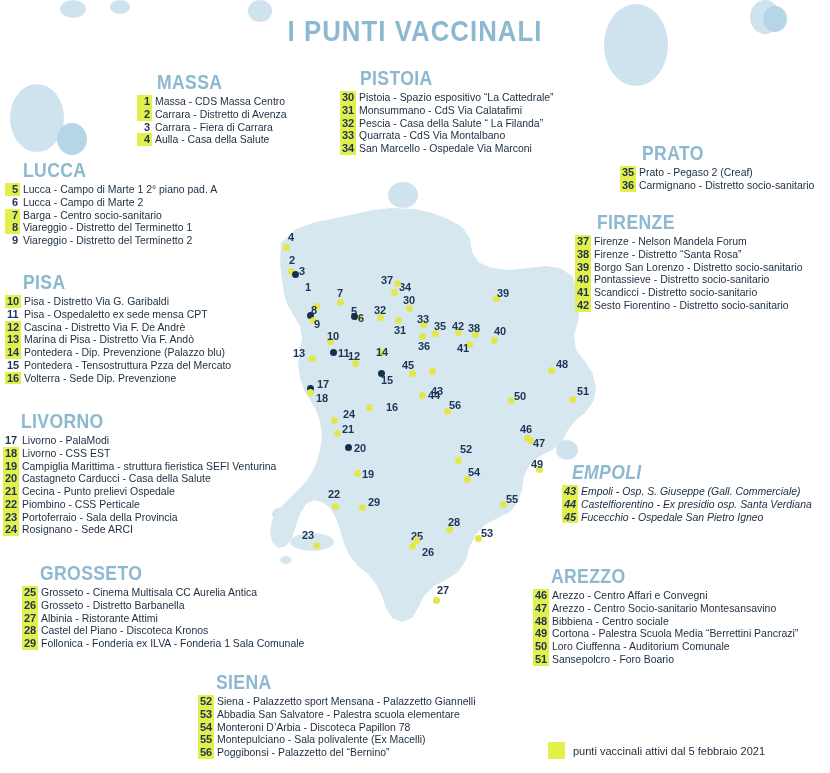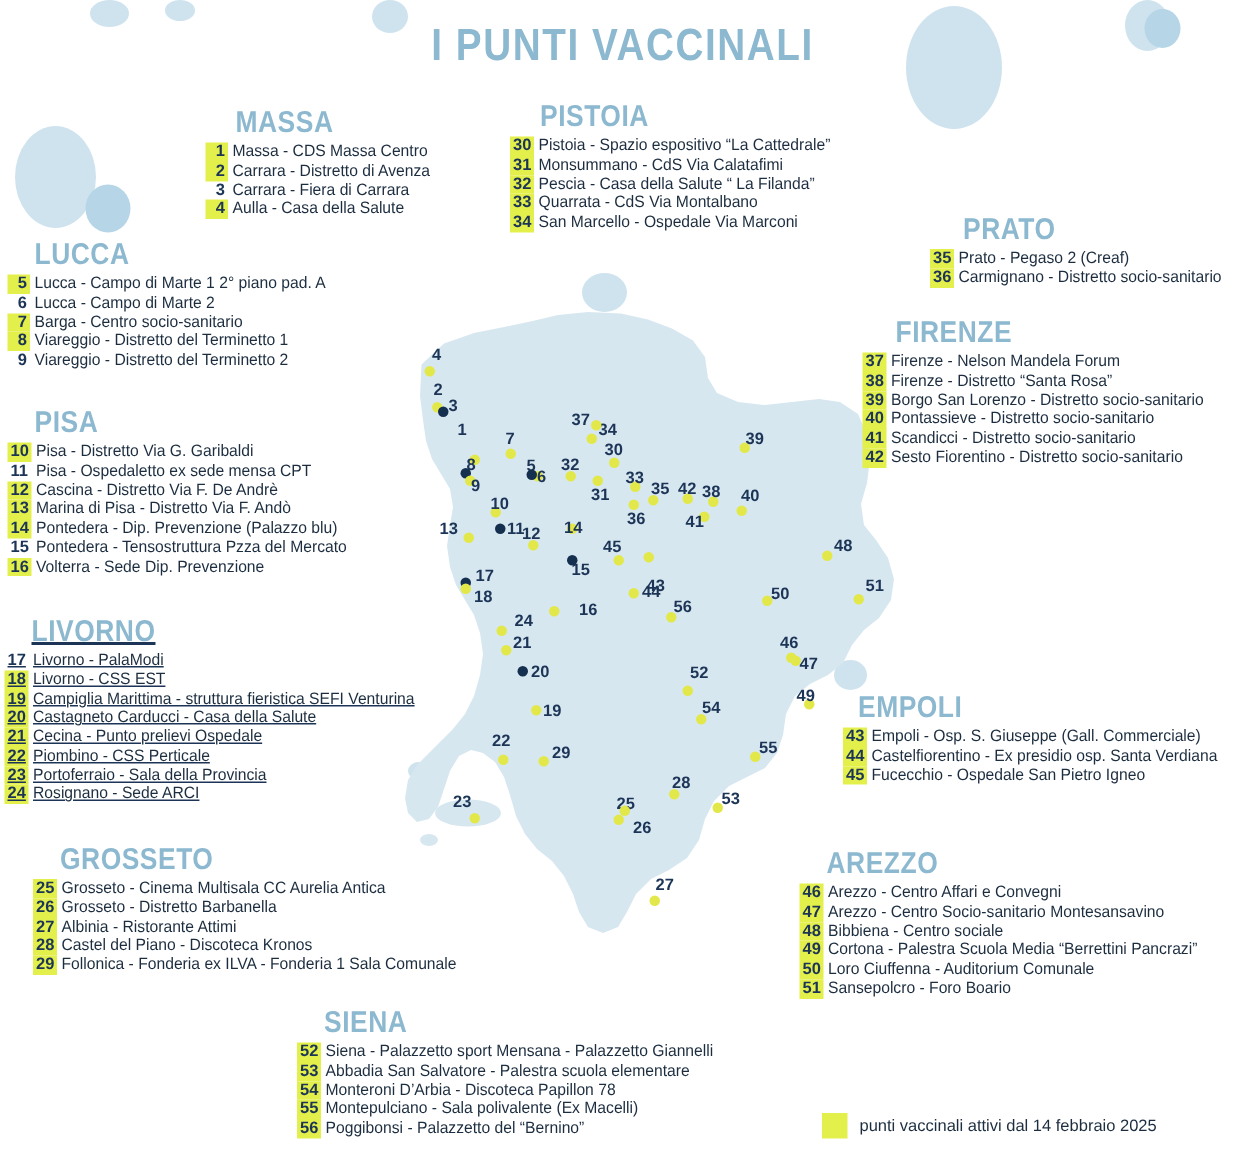--- a/index.html
+++ b/index.html
@@ -251,21 +251,21 @@
         <li>
           <span class="num hl">41</span>
           <span class="label">Scandicci - Distretto socio-sanitario</span>
         </li>
         <li>
           <span class="num hl">42</span>
           <span class="label">Sesto Fiorentino - Distretto socio-sanitario</span>
         </li>
       </ul>
     </div>
-    <div class="group" style="left: 3px; top: 411px; text-decoration: underline;">
+    <div class="group" style="left: 3px; top: 411px;">
       <div class="group-title" style="margin-left: 18px;">LIVORNO</div>
       <ul class="items">
         <li>
           <span class="num">17</span>
           <span class="label">Livorno - PalaModi</span>
         </li>
         <li>
           <span class="num hl">18</span>
           <span class="label">Livorno - CSS EST</span>
         </li>
@@ -288,21 +288,21 @@
         <li>
           <span class="num hl">23</span>
           <span class="label">Portoferraio - Sala della Provincia</span>
         </li>
         <li>
           <span class="num hl">24</span>
           <span class="label">Rosignano - Sede ARCI</span>
         </li>
       </ul>
     </div>
-    <div class="group" style="left: 562px; top: 462px;">
+    <div class="group" style="left: 562px; top: 462px; font-style: italic;">
       <div class="group-title" style="margin-left: 10px;">EMPOLI</div>
       <ul class="items">
         <li>
           <span class="num hl">43</span>
           <span class="label">Empoli - Osp. S. Giuseppe (Gall. Commerciale)</span>
         </li>
         <li>
           <span class="num hl">44</span>
           <span class="label">Castelfiorentino - Ex presidio osp. Santa Verdiana</span>
         </li>
@@ -503,14 +503,14 @@
     <div class="dot active" style="left: 464px; top: 476px;"></div>
     <div class="dotlabel" style="left: 468px; top: 466px;">54</div>
     <div class="dot active" style="left: 500px; top: 501px;"></div>
     <div class="dotlabel" style="left: 506px; top: 493px;">55</div>
     <div class="dot active" style="left: 444px; top: 408px;"></div>
     <div class="dotlabel" style="left: 449px; top: 399px;">56</div>
   </div>
 
 <div id="legend" style="left:548px; top:742px;">
   <span class="swatch"></span>
-  <span class="legend-text">punti vaccinali attivi dal 14 febbraio 2025</span>
+  <span class="legend-text">punti vaccinali attivi dal 5 febbraio 2021</span>
 </div>
 
 </body></html>

